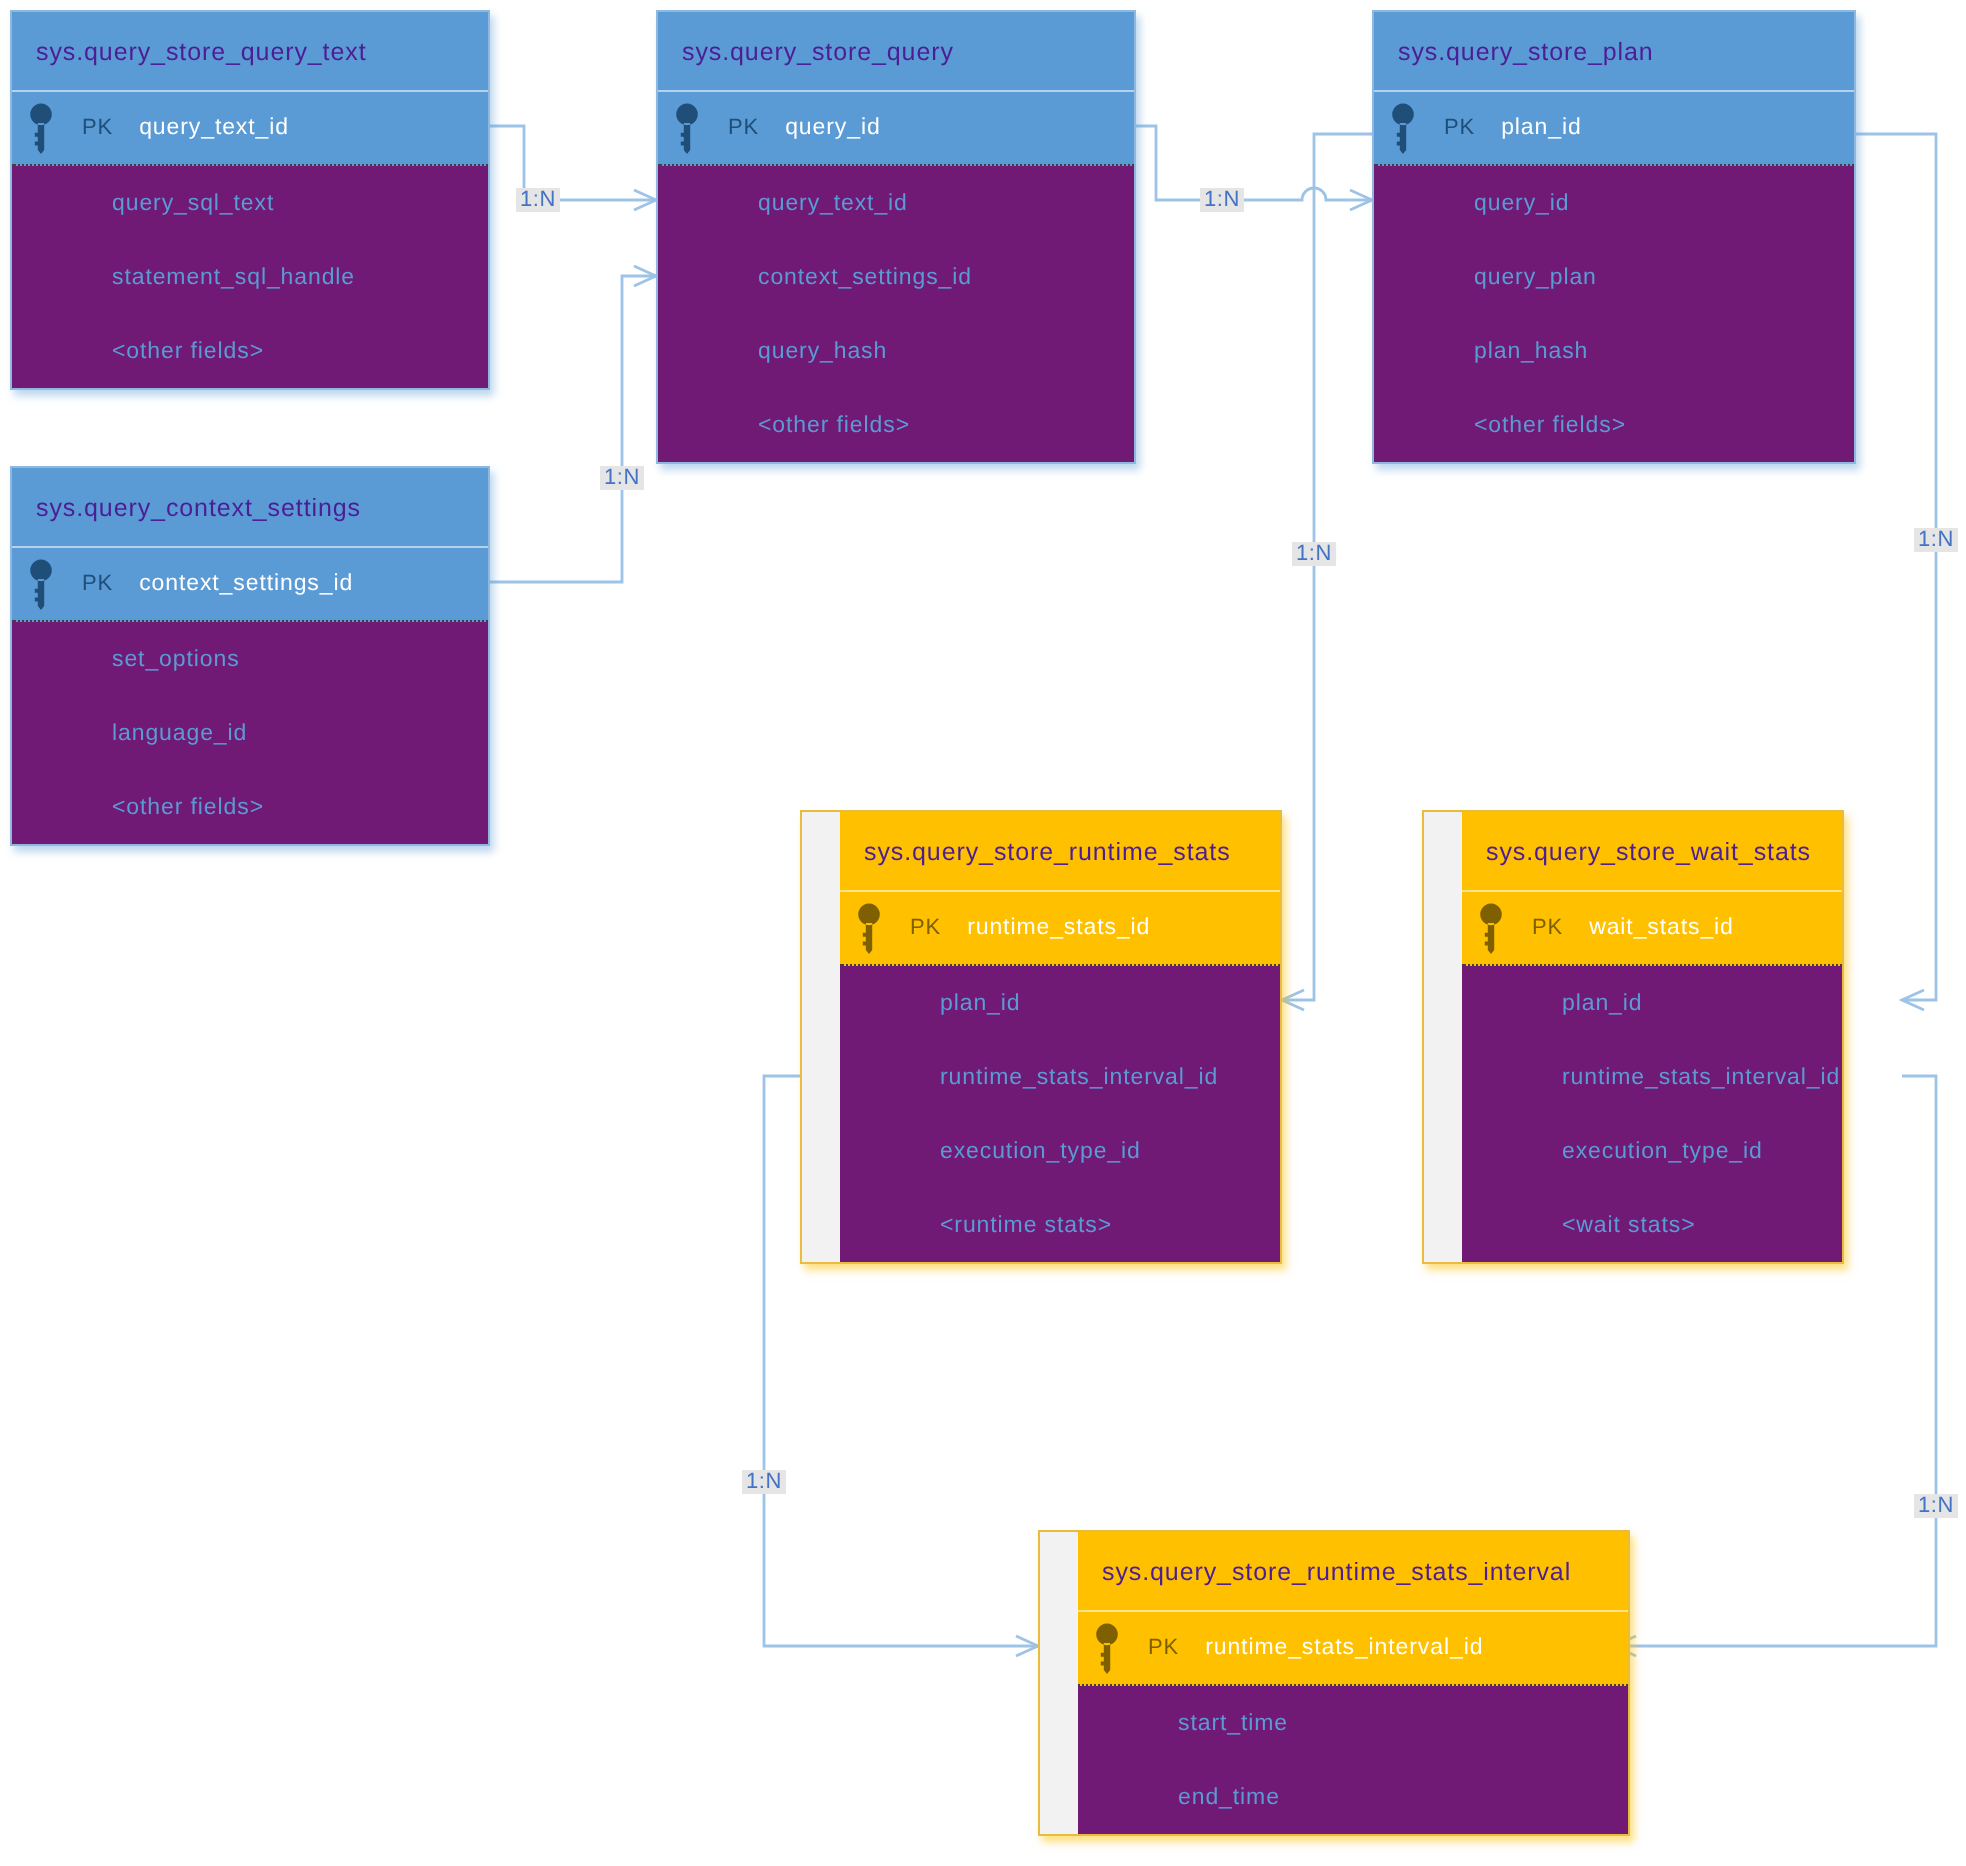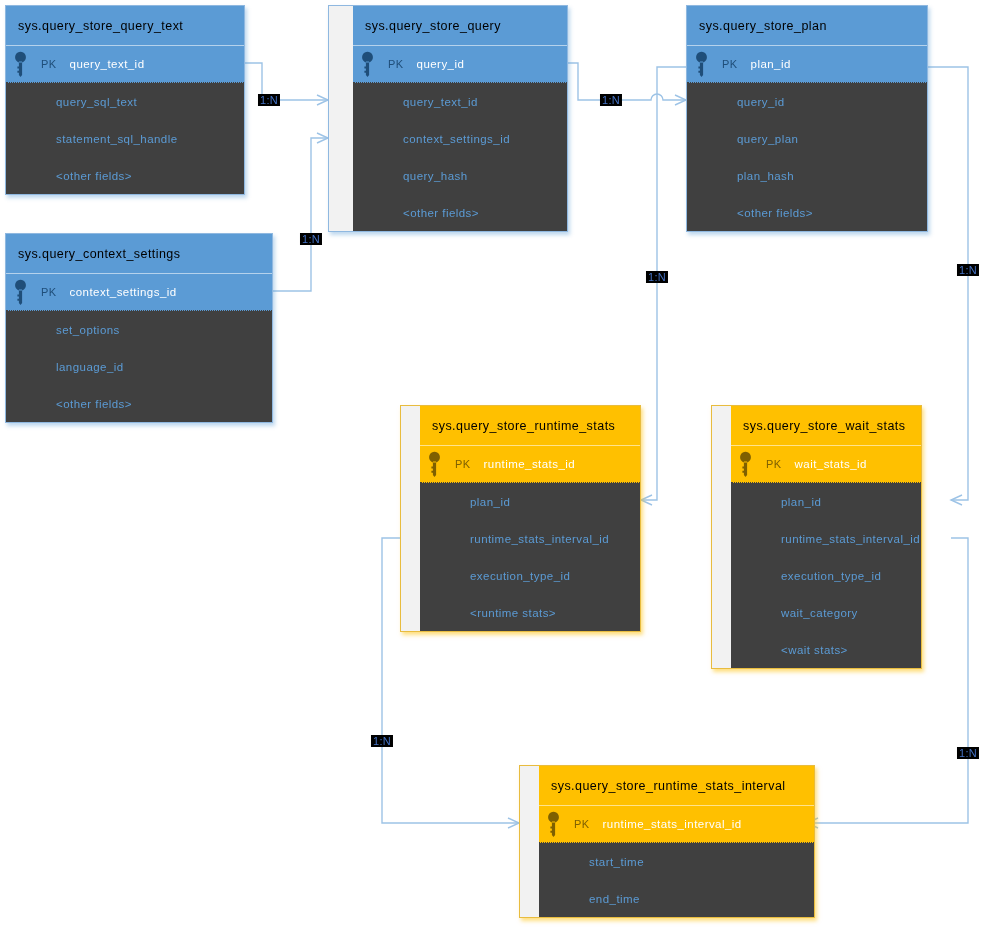--- a/index.html
+++ b/index.html
@@ -12,51 +12,51 @@
   }
   #connector-layer {
     position: absolute; left: 0; top: 0; width: 983px; height: 933px;
     z-index: 1;
   }
   #connector-layer path { fill: none; stroke: #9DC3E6; stroke-width: 1.4; }
   .card-label {
     position: absolute; z-index: 2;
     transform: translate(-50%, -50%);
     font-size: 11px; letter-spacing: .3px;
-    color: #4472C4; background: #000000; padding: 0 2px;
+    color: #4472C4; background: #e5e5e5; padding: 0 2px;
     white-space: nowrap;
   }
   .tbl {
     position: absolute; z-index: 3;
     border: 1px solid;
     background: #F2F2F2;
   }
   .tbl.blue  { --hdr:#5B9BD5; --key:#1F4E79; border-color:#8FB8E0; box-shadow: 2px 3px 4px rgba(91,155,213,.40); }
   .tbl.orange{ --hdr:#FFC000; --key:#7F6000; border-color:#E8BC3F; box-shadow: 2px 3px 4px rgba(255,192,0,.50); padding-left: 19px; }
   .hdr {
     height: 39px; display: flex; align-items: center;
     padding: 0 12px;
     background: var(--hdr);
-    color: #000000; font-size: 12.5px; letter-spacing: .45px;
+    color: #4c1d95; font-size: 12.5px; letter-spacing: .45px;
     white-space: nowrap; overflow: hidden;
   }
   .pk-row {
     height: 38px; display: flex; align-items: center;
     padding-left: 8px;
     background: var(--hdr);
     border-top: 1px solid rgba(255,255,255,.55);
     border-bottom: 1.5px dotted #3F3F3F;
     color: #ffffff; font-size: 11.5px; letter-spacing: .45px;
     white-space: nowrap;
   }
   .key-icon { flex: 0 0 auto; }
   .key-icon path { fill: var(--key); }
   .pk-badge { color: var(--key); font-size: 11px; margin-left: 14px; }
   .pk-name { margin-left: 13px; }
-  .body { background: #404040; }
+  .body { background: #701a75; }
   .row {
     height: 37px; display: flex; align-items: center;
     padding-left: 50px;
     color: #5B9BD5; font-size: 11.5px; letter-spacing: .45px;
     white-space: nowrap;
   }
 </style>
 </head>
 <body>
 
@@ -108,21 +108,21 @@
     <span class="pk-badge">PK</span>
     <span class="pk-name">query_text_id</span>
   </div>
   <div class="body">
     <div class="row">query_sql_text</div>
     <div class="row">statement_sql_handle</div>
     <div class="row">&lt;other fields&gt;</div>
   </div>
 </div>
 
-<div class="tbl blue" style="left:328px; top:5px; width:240px;padding-left:24px;">
+<div class="tbl blue" style="left:328px; top:5px; width:240px;">
   <div class="hdr">sys.query_store_query</div>
   <div class="pk-row">
     <svg class="key-icon" width="13" height="27" viewBox="0 0 13 27">
         <path d="M6.5 .8 a5.4 5.4 0 1 0 .01 0 Z M4.9 10.5 h3.2 v13.5 l-1.6 2 -1.6 -2 v-2.2 h-1.5 v-2 h1.5 v-2.4 h-1.5 v-2 h1.5 Z"></path>
       </svg>
     <span class="pk-badge">PK</span>
     <span class="pk-name">query_id</span>
   </div>
   <div class="body">
     <div class="row">query_text_id</div>
@@ -142,21 +142,21 @@
     <span class="pk-name">plan_id</span>
   </div>
   <div class="body">
     <div class="row">query_id</div>
     <div class="row">query_plan</div>
     <div class="row">plan_hash</div>
     <div class="row">&lt;other fields&gt;</div>
   </div>
 </div>
 
-<div class="tbl blue" style="left:5px; top:233px; width:268px;">
+<div class="tbl blue" style="left:5px; top:233px; width:240px;">
   <div class="hdr">sys.query_context_settings</div>
   <div class="pk-row">
     <svg class="key-icon" width="13" height="27" viewBox="0 0 13 27">
         <path d="M6.5 .8 a5.4 5.4 0 1 0 .01 0 Z M4.9 10.5 h3.2 v13.5 l-1.6 2 -1.6 -2 v-2.2 h-1.5 v-2 h1.5 v-2.4 h-1.5 v-2 h1.5 Z"></path>
       </svg>
     <span class="pk-badge">PK</span>
     <span class="pk-name">context_settings_id</span>
   </div>
   <div class="body">
     <div class="row">set_options</div>
@@ -188,21 +188,20 @@
     <svg class="key-icon" width="13" height="27" viewBox="0 0 13 27">
         <path d="M6.5 .8 a5.4 5.4 0 1 0 .01 0 Z M4.9 10.5 h3.2 v13.5 l-1.6 2 -1.6 -2 v-2.2 h-1.5 v-2 h1.5 v-2.4 h-1.5 v-2 h1.5 Z"></path>
       </svg>
     <span class="pk-badge">PK</span>
     <span class="pk-name">wait_stats_id</span>
   </div>
   <div class="body">
     <div class="row">plan_id</div>
     <div class="row">runtime_stats_interval_id</div>
     <div class="row">execution_type_id</div>
-    <div class="row">wait_category</div>
     <div class="row">&lt;wait stats&gt;</div>
   </div>
 </div>
 
 <div class="tbl orange" style="left:519px; top:765px; width:296px;">
   <div class="hdr">sys.query_store_runtime_stats_interval</div>
   <div class="pk-row">
     <svg class="key-icon" width="13" height="27" viewBox="0 0 13 27">
         <path d="M6.5 .8 a5.4 5.4 0 1 0 .01 0 Z M4.9 10.5 h3.2 v13.5 l-1.6 2 -1.6 -2 v-2.2 h-1.5 v-2 h1.5 v-2.4 h-1.5 v-2 h1.5 Z"></path>
       </svg>

